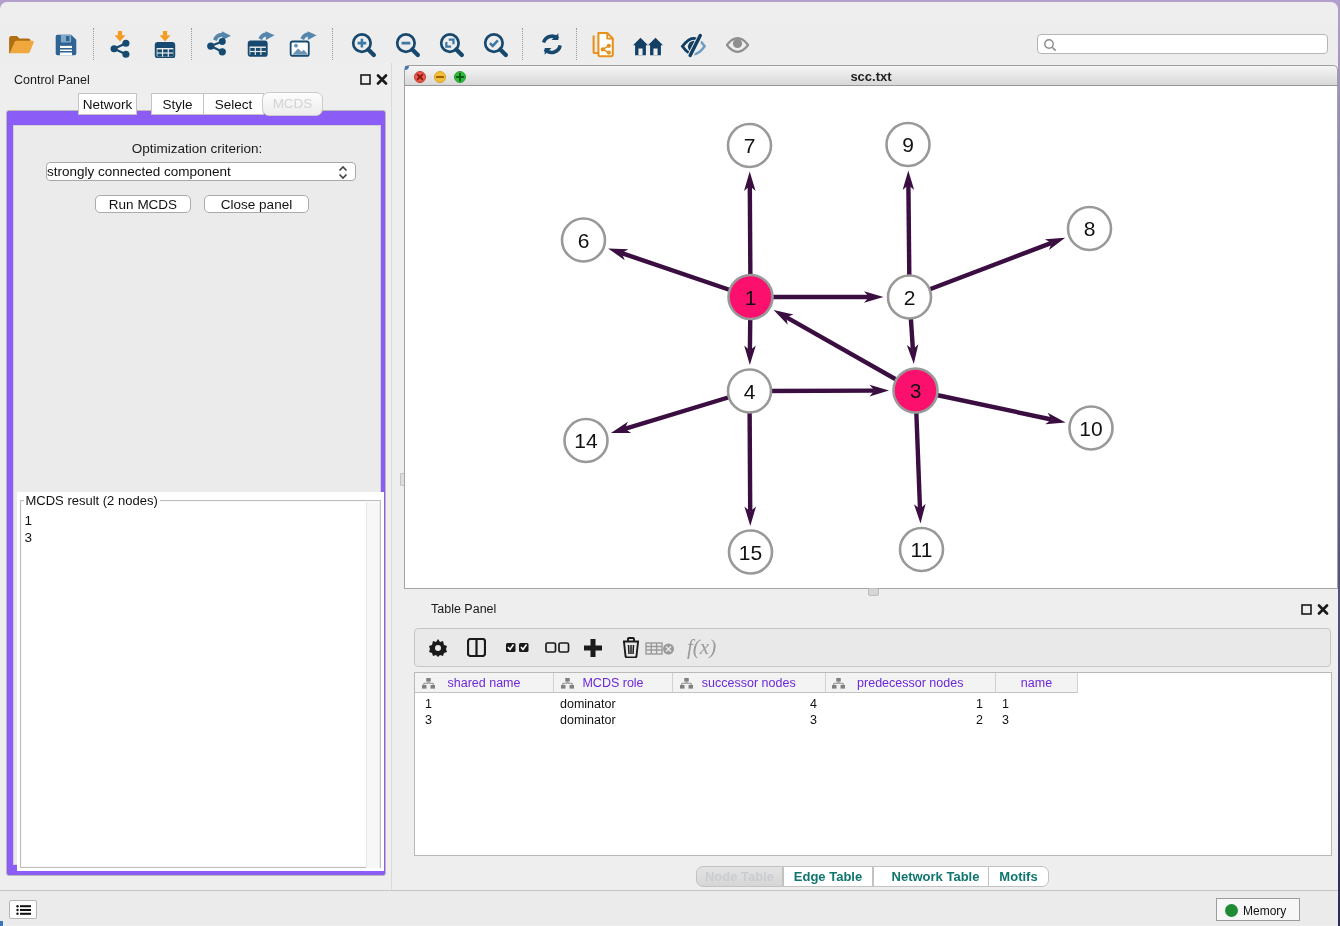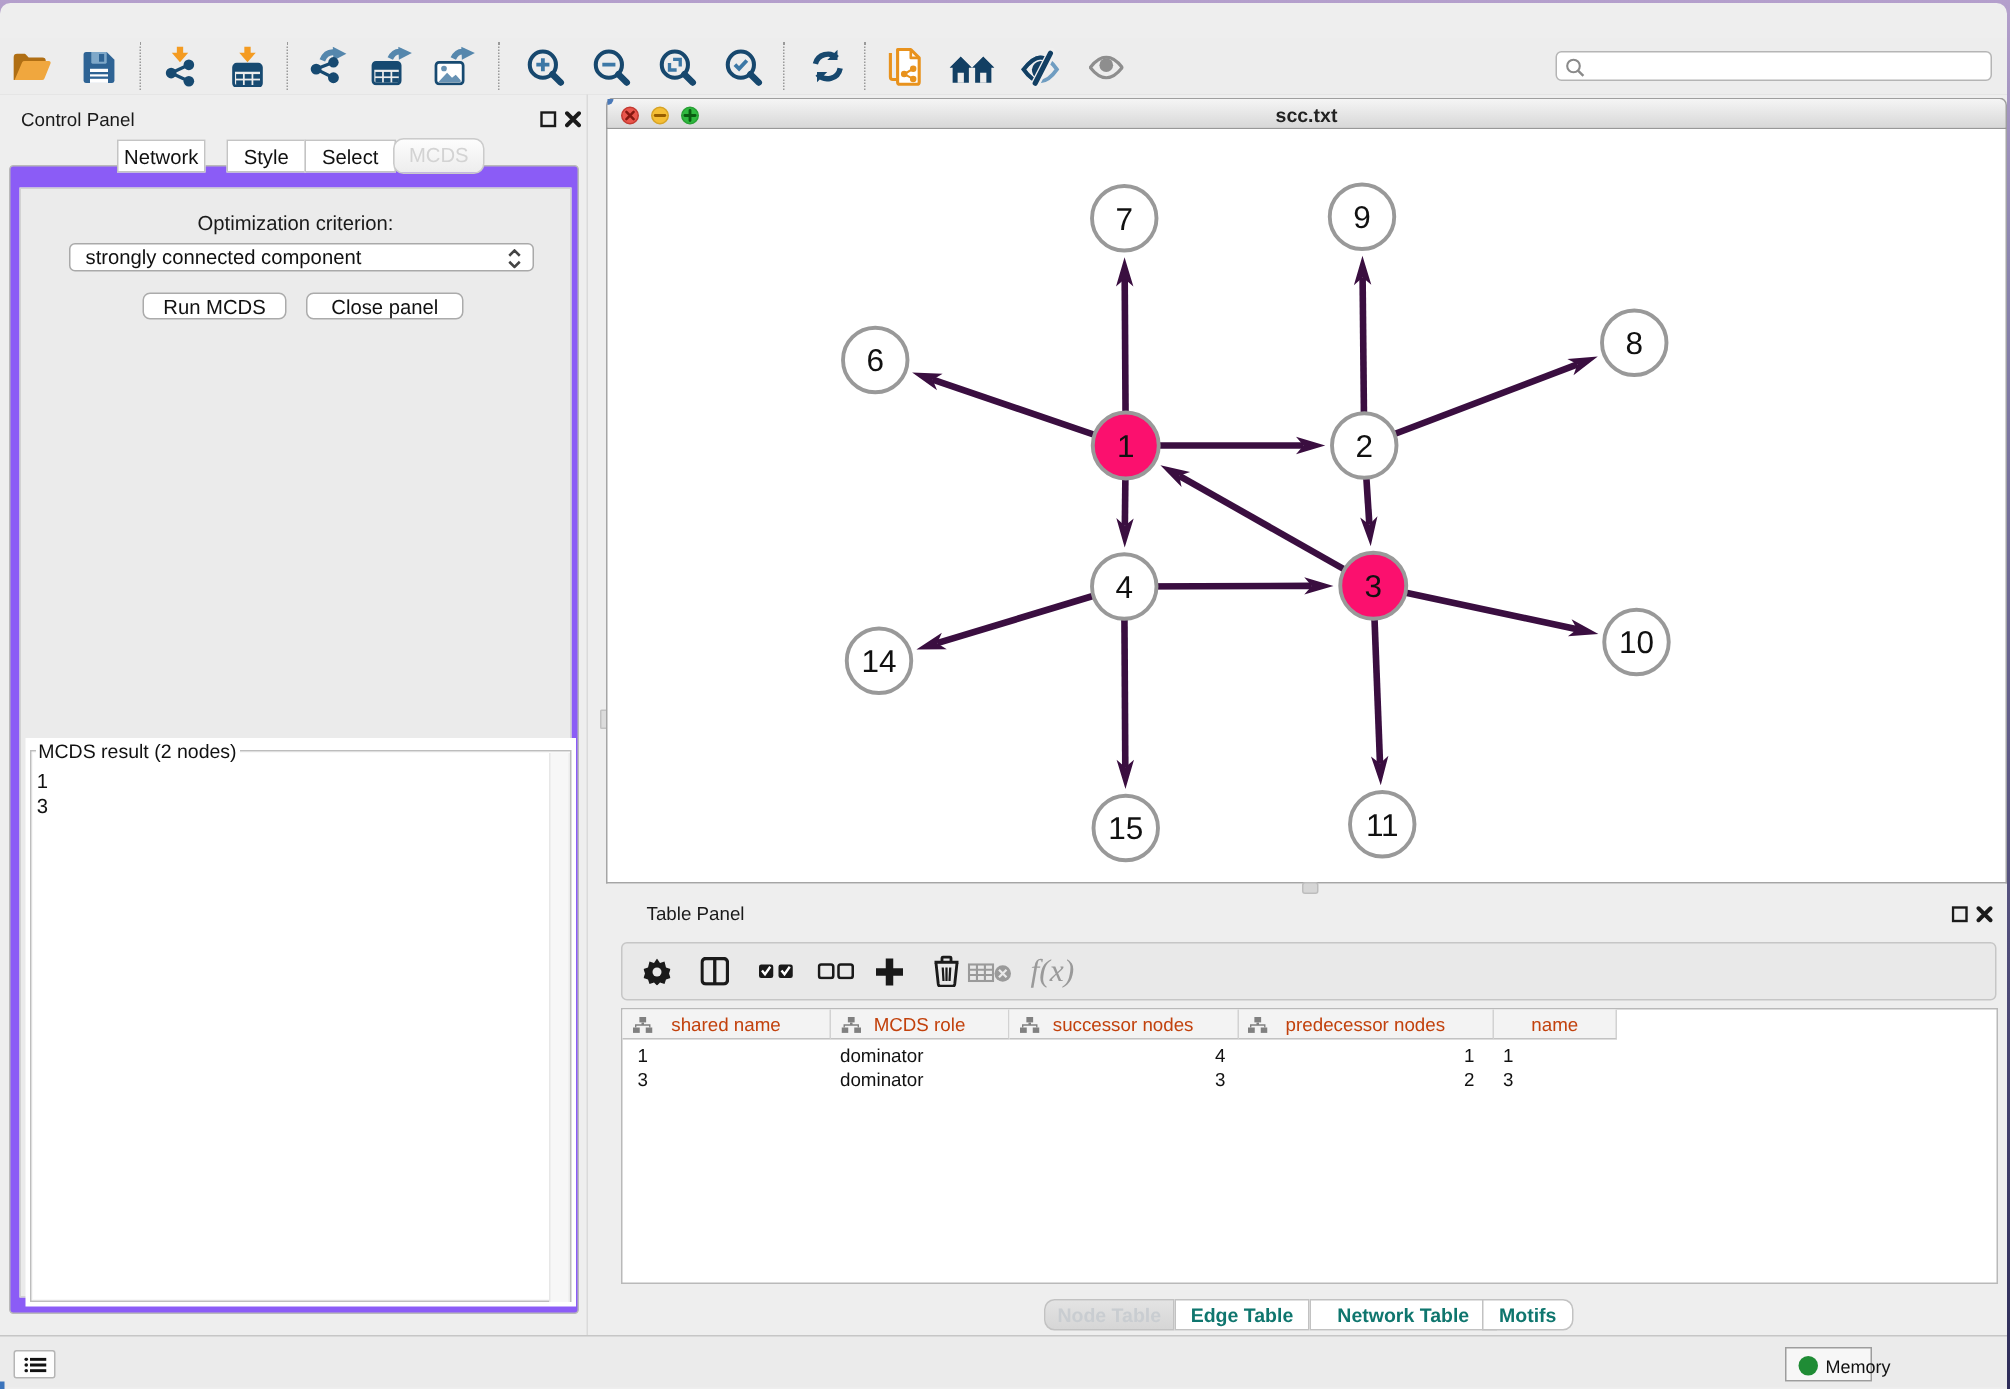--- a/index.html
+++ b/index.html
@@ -29,21 +29,21 @@
 #tab-mcds{position:absolute;z-index:5;left:262px;top:29px;width:61px;height:24px;box-sizing:border-box;
  background:linear-gradient(#fdfdfd,#ededed);border:1px solid #cbcbcb;border-radius:7px;
  font-size:13.5px;color:#d3d3d3;text-align:center;line-height:22px;}
 #cp-outer{position:absolute;left:6px;top:46.5px;width:380px;height:766px;box-sizing:border-box;
  background:#8b5cf6;border:1px solid #b9b9b9;border-radius:3px;}
 #cp-inner{position:absolute;left:6px;top:14px;width:368px;height:740px;box-sizing:border-box;
  background:#ebebeb;border:1px solid #d2d2d2;}
 #opt-label{position:absolute;left:0;top:15px;width:100%;text-align:center;font-size:13.5px;color:#1a1a1a;}
 #dropdown{position:absolute;left:32px;top:36.5px;width:310px;height:18.5px;box-sizing:border-box;
  background:#fff;border:1px solid #a9a9a9;border-radius:4px;font-size:13.5px;color:#111;
- line-height:17px;padding-left:10px;}
+ line-height:17px;}
 .btn{position:absolute;top:69px;height:18.5px;box-sizing:border-box;background:#fff;
  border:1px solid #ababab;border-radius:5px;font-size:13.5px;color:#111;text-align:center;line-height:17px;}
 #results{position:absolute;left:9.5px;top:381px;width:367px;height:379px;background:#fff;}
 #fieldset{position:absolute;left:3px;top:8px;width:361.5px;height:368.5px;box-sizing:border-box;
  border:1px solid #bdbdbd;box-shadow:inset 0 0 0 1px #f8f8f8;}
 #fieldlegend{position:absolute;left:3px;top:-8px;background:#fff;font-size:13px;color:#111;padding:0 2px;}
 #vscroll{position:absolute;left:345px;top:1px;width:12px;height:366px;background:#f7f7f7;border-left:1px solid #e7e7e7;border-right:1px solid #ececec;}
 #toolbar2{position:absolute;left:0;top:25px;width:1338px;height:37px;}
 
 #netframe{position:absolute;left:404px;top:2px;width:934px;height:527px;}
@@ -55,21 +55,21 @@
 #nf-canvas{position:absolute;left:0;top:21px;width:934px;height:503px;box-sizing:border-box;
  background:#fff;border-left:1px solid #a5a5a5;border-right:1px solid #a5a5a5;border-bottom:1px solid #a5a5a5;}
 
 #tablepanel{position:absolute;left:404px;top:530px;width:934px;height:297px;}
 #tp-title{position:absolute;left:27px;top:9px;font-size:12.5px;color:#1a1a1a;}
 #tp-toolbar{position:absolute;left:10px;top:35px;width:917px;height:39px;box-sizing:border-box;
  background:#e9e9e9;border:1px solid #c6c6c6;border-radius:4px;}
 #tp-table{position:absolute;left:10px;top:79px;width:918px;height:184px;box-sizing:border-box;
  background:#fff;border:1px solid #b9b9b9;}
 .hcell{position:absolute;top:0;height:20px;box-sizing:border-box;background:#f3f3f3;
- border-right:1px solid #d2d2d2;border-bottom:1px solid #c2c2c2;font-size:12.5px;color:#c2410c;text-align:center;line-height:20px;}
+ border-right:1px solid #d2d2d2;border-bottom:1px solid #c2c2c2;font-size:12.5px;color:#6d28d9;text-align:center;line-height:20px;}
 .tcell{position:absolute;font-size:12.5px;color:#111;height:16px;line-height:16px;}
 .btab{position:absolute;top:0;height:21px;box-sizing:border-box;background:#fff;
  border:1px solid #c2c2c2;font-size:13px;color:#0f766e;text-align:center;line-height:19px;font-weight:bold;}
 </style></head><body>
 <div id="app">
 
 <div id="toolbar">
  <div class="tsep" style="left:93px"></div>
  <div class="tsep" style="left:191px"></div>
  <div class="tsep" style="left:332px"></div>
@@ -429,19 +429,19 @@
    <g fill="#111">
             <circle cx="1.5" cy="1.2" r="1.2"></circle>
             <circle cx="1.5" cy="5" r="1.2"></circle>
             <circle cx="1.5" cy="8.8" r="1.2"></circle>
    <rect x="4" y="0.2" width="11" height="2"></rect>
             <rect x="4" y="4" width="11" height="2"></rect>
             <rect x="4" y="7.8" width="11" height="2"></rect>
           </g>
   </svg>
  </div>
- <div style="position:absolute;left:1190px;top:7px;width:58px;height:23px;background:#f7f7f7;border:1px solid #9d9d9d;box-sizing:border-box">
+ <div style="position:absolute;left:1216px;top:7px;width:84px;height:23px;background:#f7f7f7;border:1px solid #9d9d9d;box-sizing:border-box">
   <div style="position:absolute;left:8px;top:5px;width:13px;height:13px;border-radius:50%;background:#1f8c35"></div>
   <div style="position:absolute;left:26px;top:5px;font-size:12px;color:#111">Memory</div>
  </div>
 </div>
 <div style="position:absolute;left:0px;top:919px;width:3px;height:5px;background:#3b74bc"></div>
 
 </div>
 </body></html>

